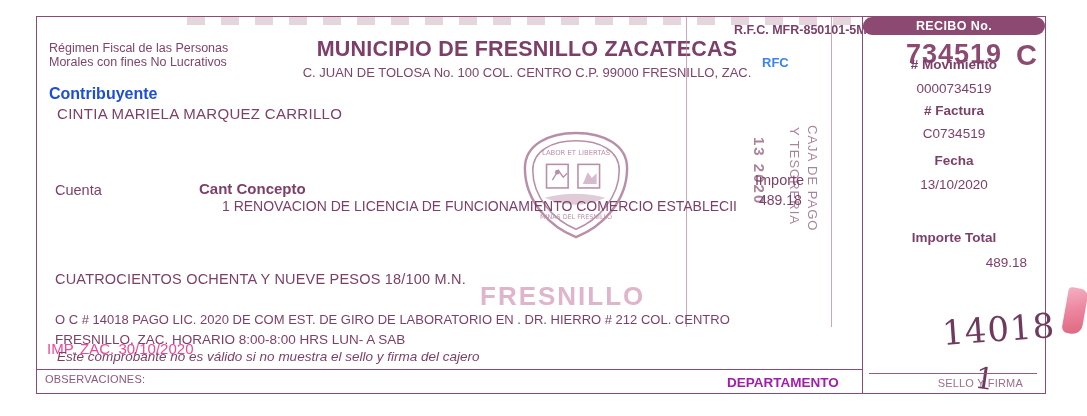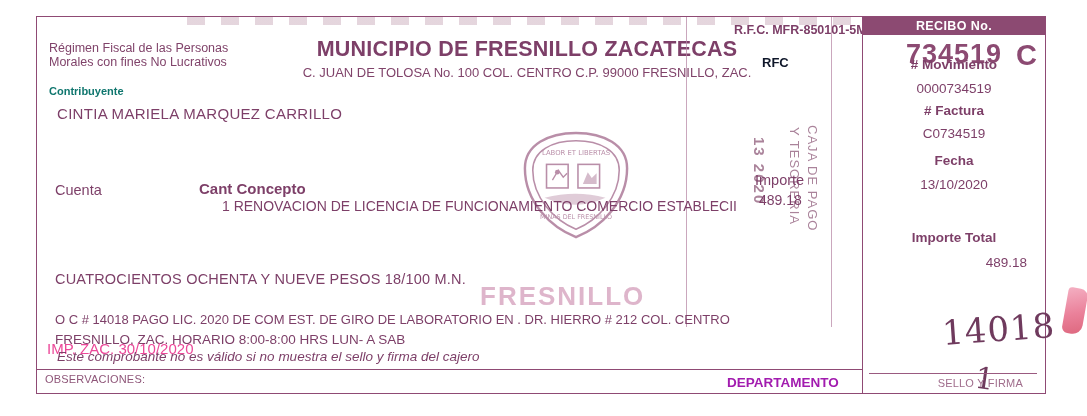--- a/index.html
+++ b/index.html
@@ -77,21 +77,21 @@
     font-weight: bold;
     color: #7d3f68;
     white-space: nowrap;
   }
   .rfc-label {
     position: absolute;
     left: 725px;
     top: 38px;
     font-size: 13px;
     font-weight: bold;
-    color: #0f172a;
+    color: #3b82f6;
     text-align: right;
   }
 
   
   .right-col {
     position: absolute;
     right: 0px;
     top: 0px;
     width: 183px;
     height: 100%;
@@ -104,20 +104,21 @@
     left: 0;
     width: 100%;
     height: 18px;
     background: #8c4a72;
     color: #ffffff;
     font-size: 12.5px;
     font-weight: bold;
     text-align: center;
     line-height: 18px;
     letter-spacing: 0.4px;
+    border-radius: 9px;
   }
   .recibo-number {
     position: absolute;
     top: 22px;
     left: 0;
     width: 100%;
     text-align: center;
     font-size: 27px;
     font-weight: bold;
     color: #8c4a72;
@@ -149,23 +150,23 @@
   #fecha-label { top: 136px; }
   #fecha-value { top: 157px; }
   #total-label { top: 213px; }
   #total-value { top: 235px; text-align: right; padding-right: 18px; width: auto; right: 0; left: auto;}
 
   
   .contribuyente-label {
     position: absolute;
     left: 12px;
     top: 68px;
-    font-size: 11px;
-    font-weight: bold;
-    color: #0f766e;
+    font-size: 16px;
+    font-weight: bold;
+    color: #1d4ed8;
   }
   .contribuyente-name {
     position: absolute;
     left: 20px;
     top: 88px;
     font-size: 15px;
     color: #7d3f68;
     letter-spacing: 0.3px;
   }
   .cuenta-label {

